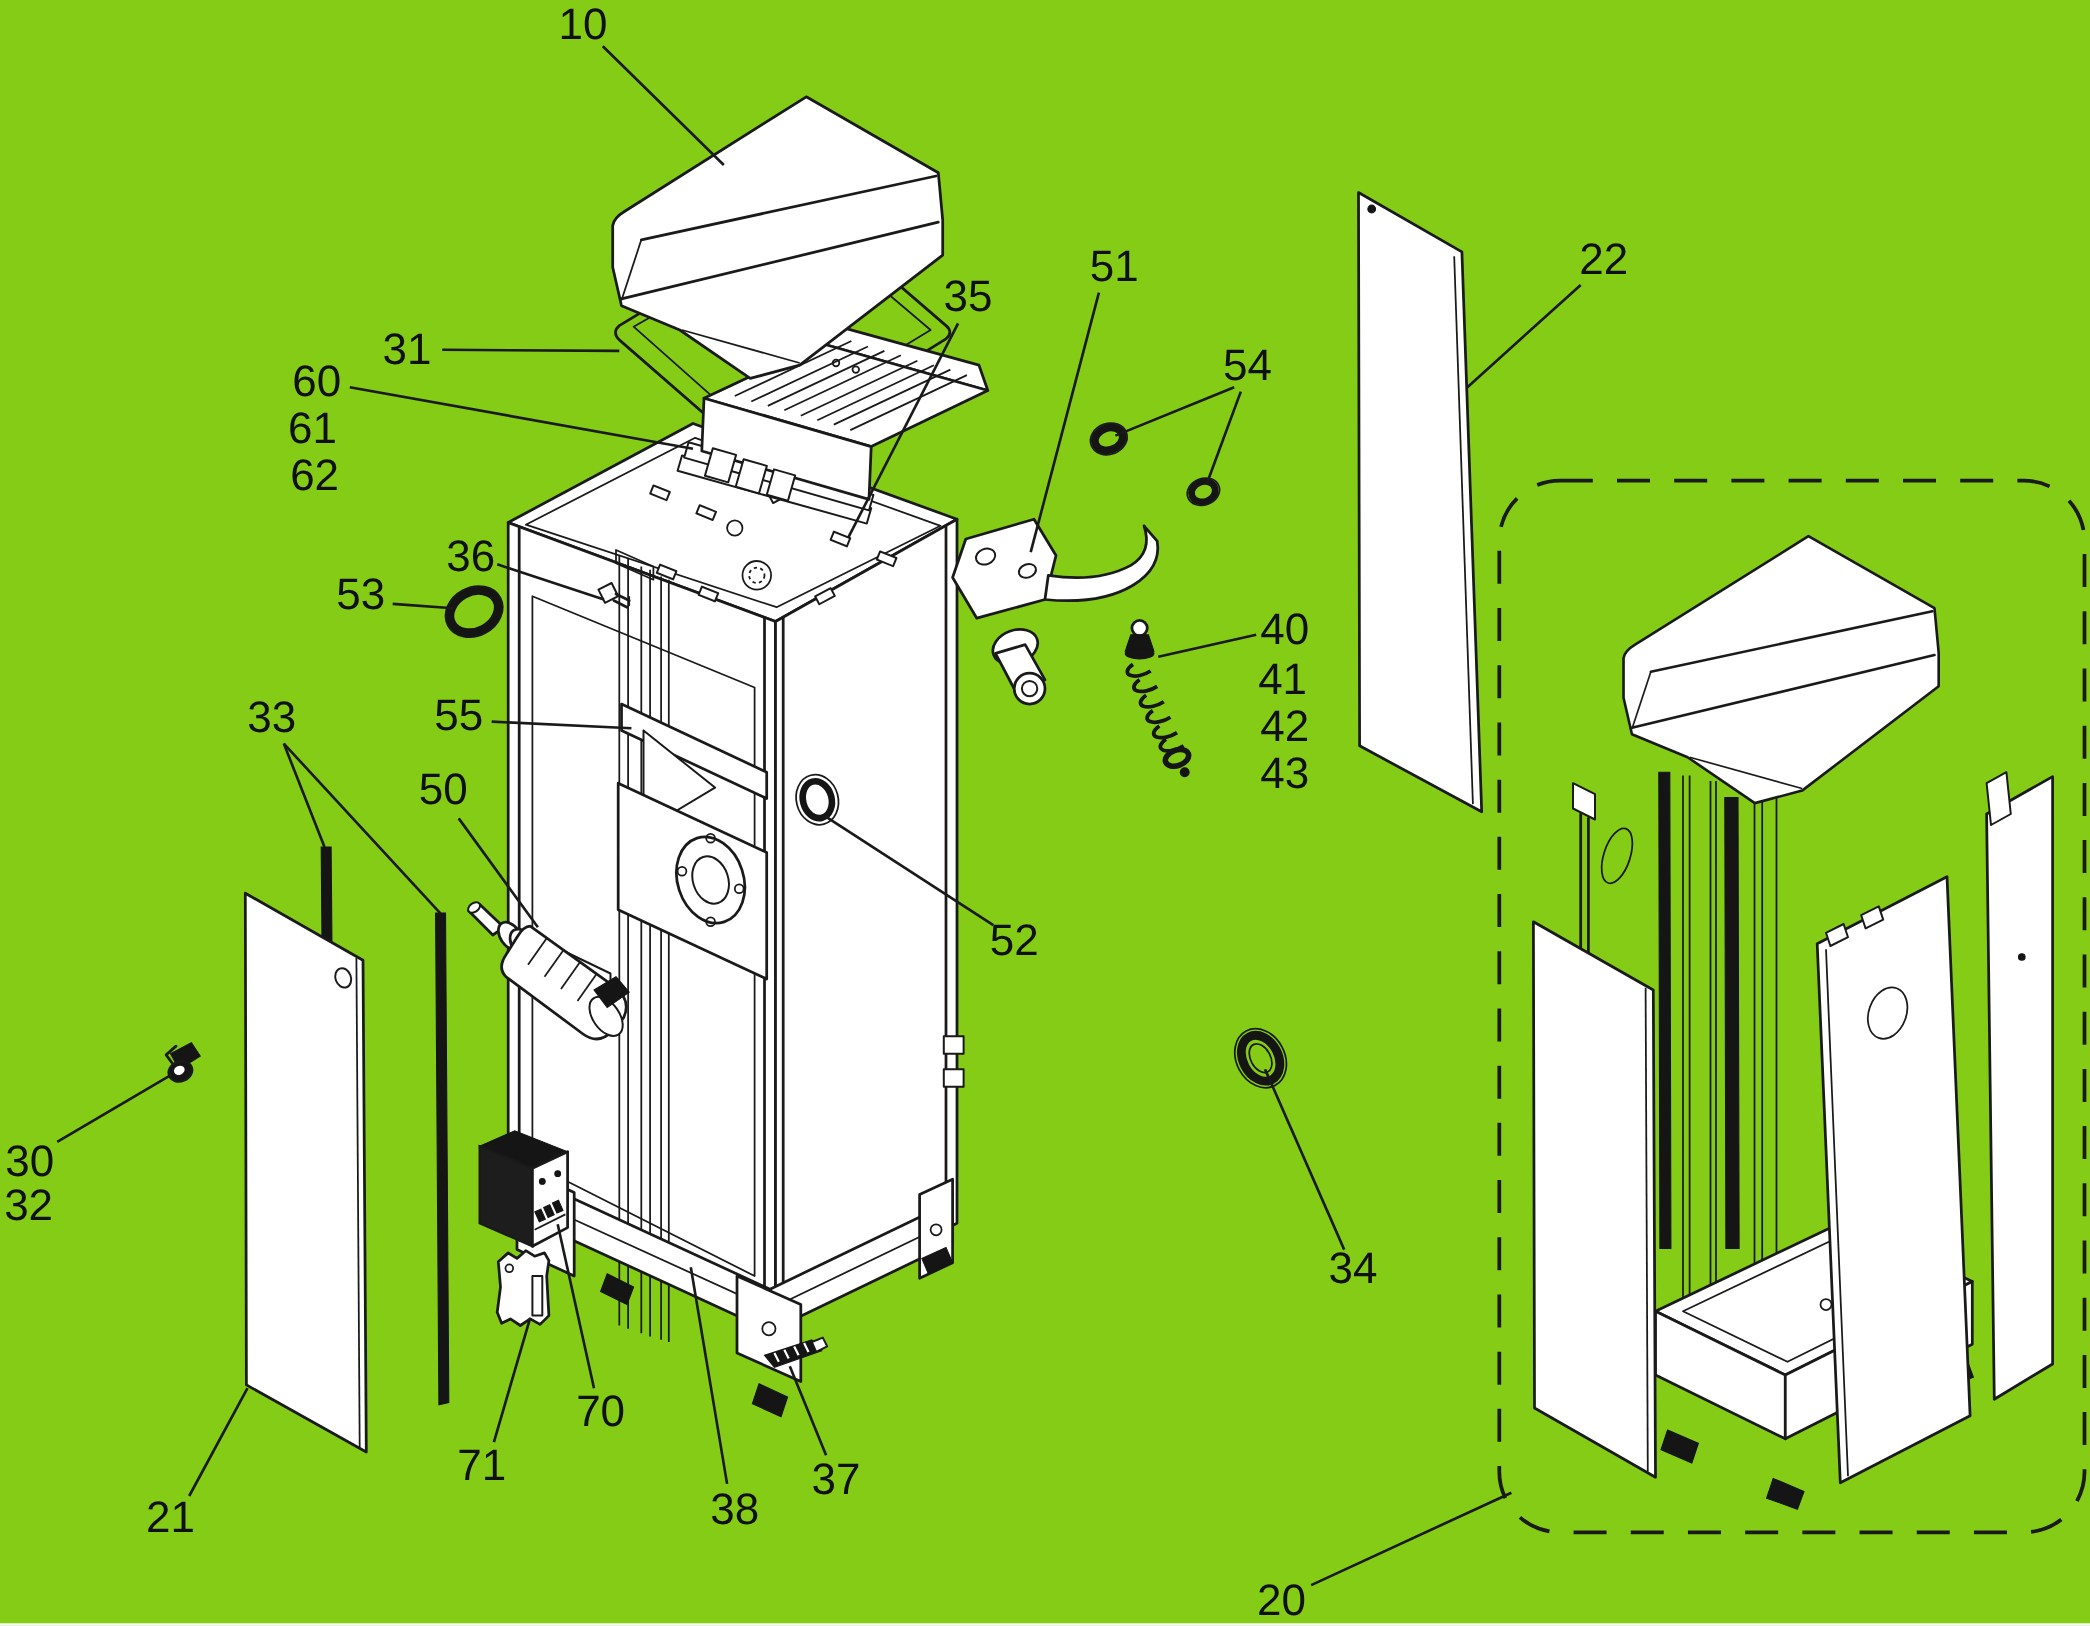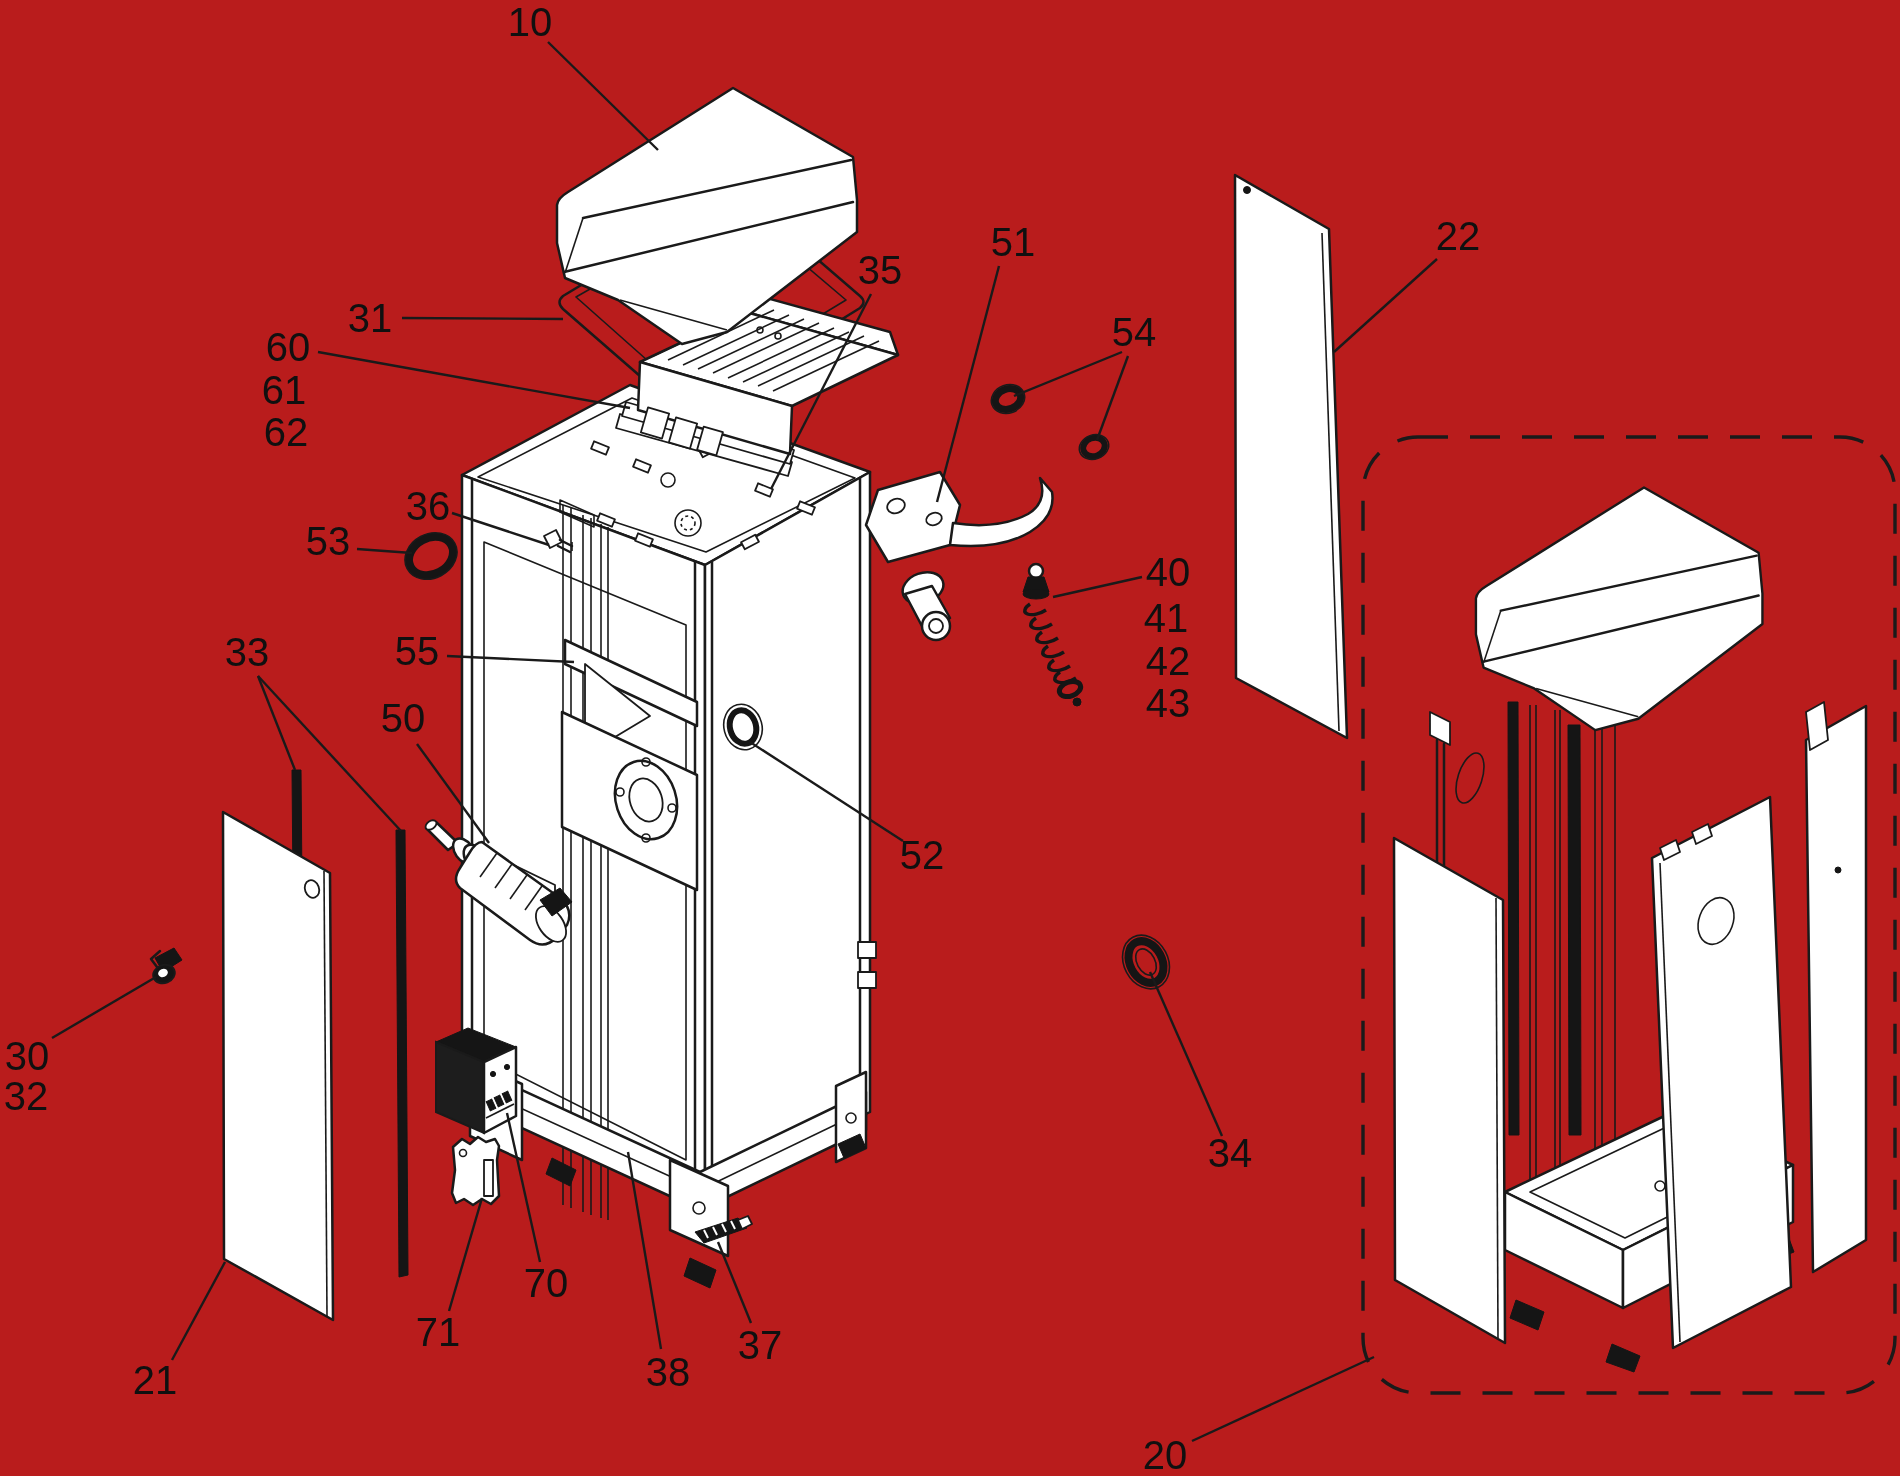--- a/index.html
+++ b/index.html
@@ -1,16 +1,16 @@
 <!DOCTYPE html>
 <html><head>
 <meta charset="utf-8">
 <style>
   html,body{margin:0;padding:0;background:#fff;}
-  .page{width:1900px;height:1476px;position:relative;background:#b91c1c;overflow:hidden;}
+  .page{width:1900px;height:1476px;position:relative;background:#84cc16;overflow:hidden;}
   svg{display:block;}
   .ln{stroke:#1a1a1a;fill:none;stroke-width:2.5;stroke-linejoin:round;stroke-linecap:round;}
   .lnthin{stroke:#1a1a1a;fill:none;stroke-width:1.6;stroke-linejoin:round;}
   .wf{fill:#ffffff;stroke:#1a1a1a;stroke-width:2.5;stroke-linejoin:round;}
   .wfthin{fill:#ffffff;stroke:#1a1a1a;stroke-width:1.8;stroke-linejoin:round;}
   .dk{fill:#151515;stroke:#151515;stroke-width:1;}
   .leader{stroke:#1a1a1a;stroke-width:2.4;fill:none;}
   text.plabel{font-family:"Liberation Sans","DejaVu Sans",sans-serif;font-size:40px;fill:#101010;text-anchor:middle;}
 </style>
 </head>

